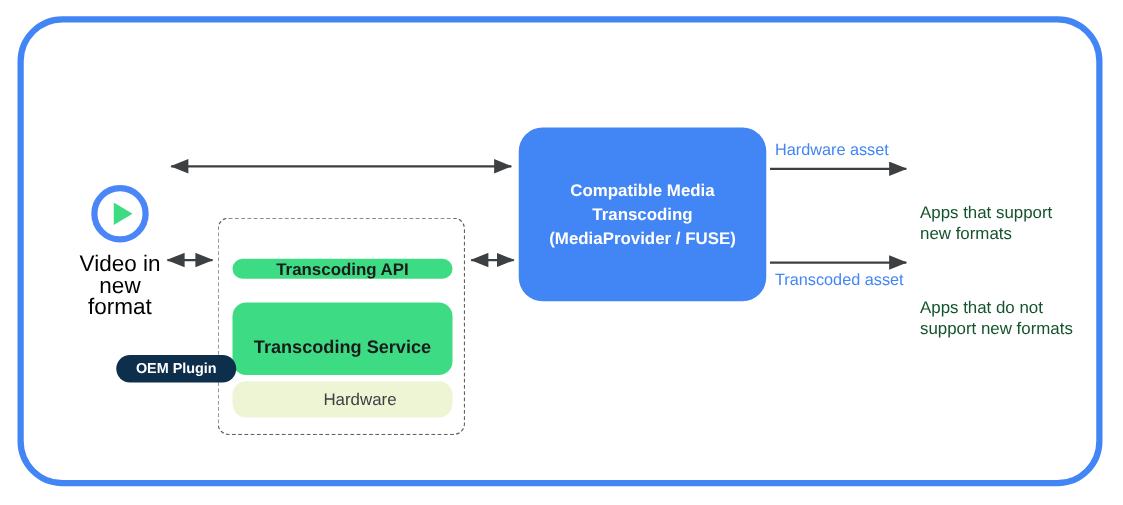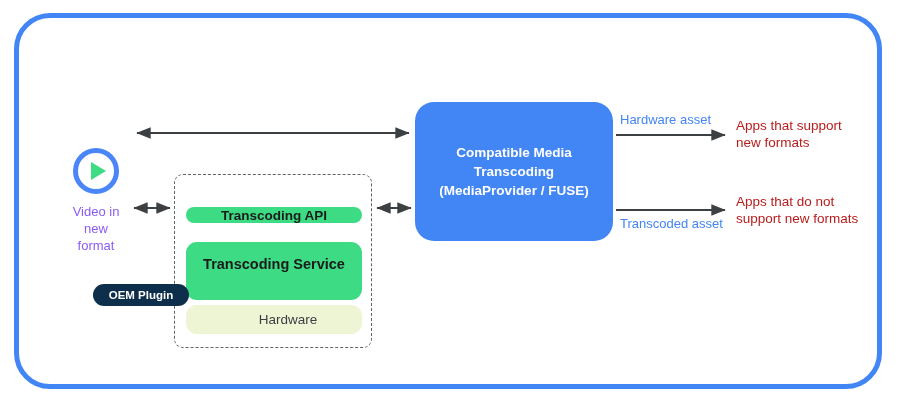--- a/index.html
+++ b/index.html
@@ -53,23 +53,23 @@
   #play-badge .tri {
     width: 0;
     height: 0;
     margin-left: 4px;
     border-left: 15px solid #3ddc84;
     border-top: 9px solid transparent;
     border-bottom: 9px solid transparent;
   }
   #video-caption {
     margin-top: 9px;
-    font-size: 13px;
+    font-size: 18px;
     line-height: 17px;
-    color: #8b5cf6;
+    color: #000000;
     white-space: pre-line;
     text-align: center;
   }
 
   
   #media-framework {
     position: absolute;
     left: 174px;
     top: 174px;
     width: 198px;
@@ -105,21 +105,21 @@
     font-size: 13.5px;
   }
   #transcoding-service {
     top: 67px;
     height: 58px;
     background: #3ddc84;
     color: #1b1b1b;
     font-weight: bold;
     font-size: 14.5px;
     align-items: flex-start;
-    padding-top: 14px;
+    padding-top: 28px;
   }
   #hardware {
     top: 130px;
     height: 29px;
     background: #eef5d5;
     color: #3c4043;
     font-size: 13.5px;
     padding-left: 28px;
   }
   #oem-plugin {
@@ -167,22 +167,23 @@
     color: #4285f4;
     white-space: nowrap;
   }
   #label-original { left: 620px; top: 112px; }
   #label-transcoded { left: 620px; top: 216px; }
 
   .app-target {
     position: absolute;
     font-size: 13.5px;
     line-height: 17px;
-    color: #b91c1c;
+    color: #14532d;
     white-space: pre-line;
+    margin-top: 44px;
   }
   #apps-support { left: 736px; top: 117px; }
   #apps-nosupport { left: 736px; top: 193px; }
 
   
   #arrows {
     position: absolute;
     left: 0;
     top: 0;
     width: 898px;

